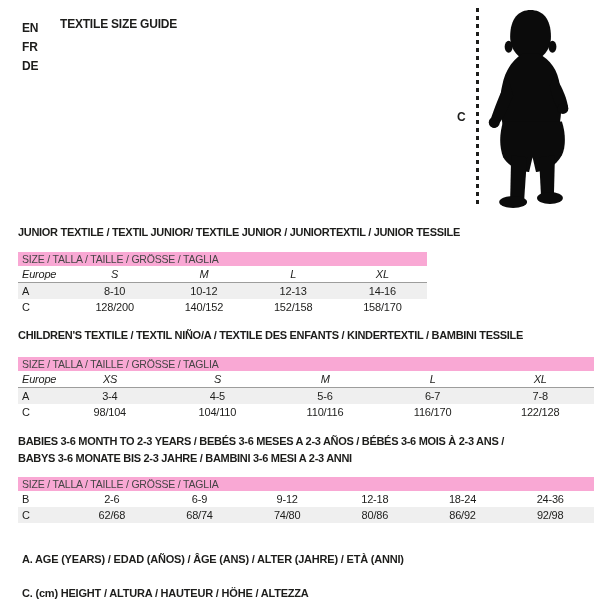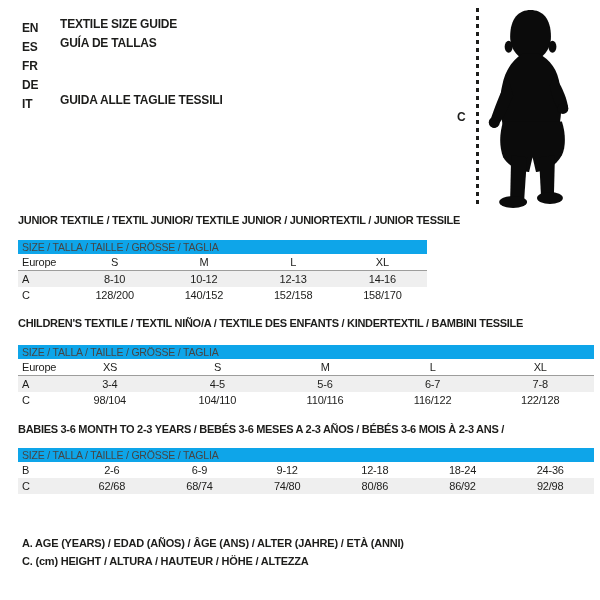--- a/index.html
+++ b/index.html
@@ -11,59 +11,51 @@
   .lang-list{position:absolute;left:22px;top:14px;}
   .lang-row{display:flex;height:19px;align-items:center;font-weight:bold;font-size:12px;letter-spacing:-0.2px;}
   .lang-code{width:38px;flex:0 0 38px;margin-top:8px;}
   
   .figure{position:absolute;left:450px;top:4px;width:150px;height:208px;}
   .dash-line{position:absolute;left:26px;top:4px;width:3px;height:200px;
     background:repeating-linear-gradient(to bottom,#1d1d1b 0 4px,transparent 4px 8px);}
   .c-label{position:absolute;left:7px;top:106px;font-weight:bold;font-size:12px;}
   svg.baby{position:absolute;left:36px;top:2px;}
   
-  .size-table{position:absolute;left:18px;}
+  .size-table{position:absolute;left:18px;margin-top:12px;}
   .tbl-title{font-weight:bold;font-size:11px;line-height:17px;letter-spacing:-0.3px;white-space:nowrap;}
-  .bar{height:14px;line-height:14px;background:#0ea5e9;color:#454545;font-size:10.5px;
+  .bar{height:14px;line-height:14px;background:#f9a8d4;color:#454545;font-size:10.5px;
     padding-left:4px;letter-spacing:-0.2px;}
   .trow{display:flex;height:16px;align-items:center;font-size:11px;letter-spacing:-0.2px;}
   .trow .lbl{flex:0 0 var(--lw);padding-left:4px;box-sizing:border-box;}
   .trow .cell{flex:1;text-align:center;}
   .trow.shaded{background:#efefef;}
-  .trow.rule{border-bottom:1px solid #9d9d9c;}
+  .trow.rule{border-bottom:1px solid #9d9d9c;font-style:italic;}
   .t0{top:212px;width:409px;--lw:52px;} .t0 .bar{margin-top:11px;}
   .t1{top:315px;width:576px;--lw:38px;} .t1 .bar{margin-top:13px;}
   .t2{top:421px;width:576px;--lw:50px;} .t2 .bar{margin-top:10px;}
   
   .footnotes{position:absolute;left:22px;top:534px;}
-  .fnote{height:18px;line-height:18px;font-weight:bold;font-size:11px;letter-spacing:-0.2px;}
+  .fnote{height:18px;line-height:18px;font-weight:bold;font-size:11px;letter-spacing:-0.2px;margin-top:16px;}
 </style>
 </head>
 <body>
 
 <div class="page">
 
   <div class="lang-list" id="langs">
       <div class="lang-row">
         <div class="lang-code">EN</div>
         <div class="lang-label">TEXTILE SIZE GUIDE</div>
       </div>
       <div class="lang-row">
-        <div class="lang-code">ES</div>
-        <div class="lang-label">GUÍA DE TALLAS</div>
-      </div>
-      <div class="lang-row">
         <div class="lang-code">FR</div>
       </div>
       <div class="lang-row">
         <div class="lang-code">DE</div>
-      </div>
-      <div class="lang-row">
-        <div class="lang-code">IT</div>
-        <div class="lang-label">GUIDA ALLE TAGLIE TESSILI</div>
       </div>
     </div>
 
   <div class="figure">
     <div class="dash-line"></div>
     <div class="c-label">C</div>
     <svg class="baby" width="110" height="204" viewBox="0 0 110 205">
       <g fill="#0b0b0b">
 
         <path d="M24 31 C24 12 33 4 44.5 4 C56 4 65 12 65 31 C65 44 56 55 44.5 55 C33 55 24 44 24 31 Z"></path>
@@ -139,27 +131,28 @@
           <div class="cell">4-5</div>
           <div class="cell">5-6</div>
           <div class="cell">6-7</div>
           <div class="cell">7-8</div>
         </div>
         <div class="trow">
           <div class="lbl">C</div>
           <div class="cell">98/104</div>
           <div class="cell">104/110</div>
           <div class="cell">110/116</div>
-          <div class="cell">116/122</div>
+          <div class="cell">116/170</div>
           <div class="cell">122/128</div>
         </div>
       </div>
       <div class="size-table t2">
         <div class="tbl-title">
           <div>BABIES 3-6 MONTH TO 2-3 YEARS / BEBÉS 3-6 MESES A 2-3 AÑOS / BÉBÉS 3-6 MOIS À 2-3 ANS /</div>
+          <div>BABYS 3-6 MONATE BIS 2-3 JAHRE / BAMBINI 3-6 MESI A 2-3 ANNI</div>
         </div>
         <div class="bar">SIZE / TALLA / TAILLE / GRÖSSE / TAGLIA</div>
         <div class="trow">
           <div class="lbl">B</div>
           <div class="cell">2-6</div>
           <div class="cell">6-9</div>
           <div class="cell">9-12</div>
           <div class="cell">12-18</div>
           <div class="cell">18-24</div>
           <div class="cell">24-36</div>

